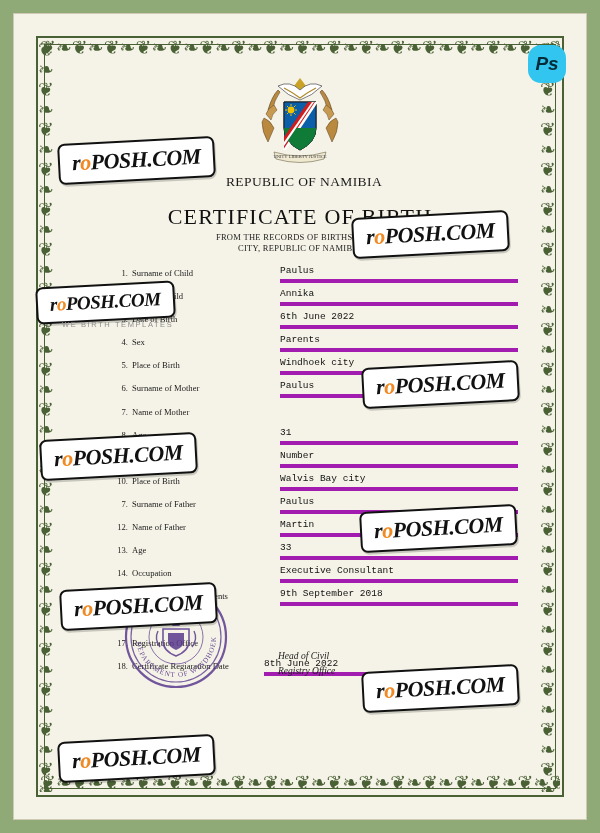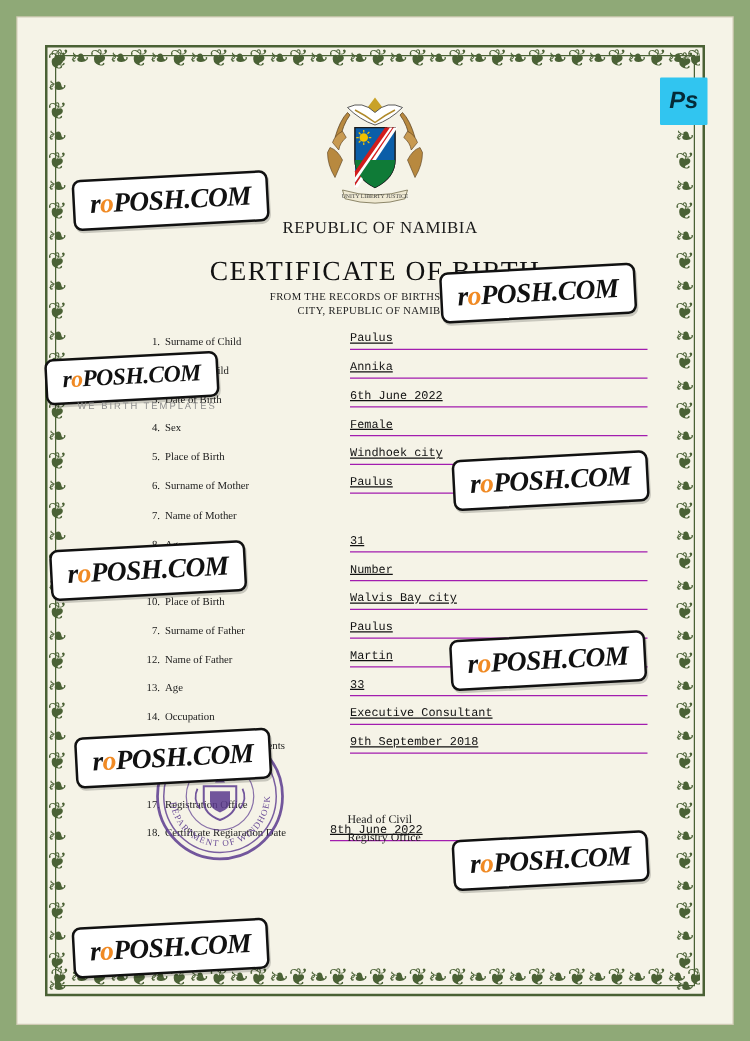--- a/index.html
+++ b/index.html
@@ -69,33 +69,32 @@
     position:absolute;left:42px;top:4px;width:150px;
     font-size:8.6px;color:#1b1b1b;
     font-family:Liberation Serif, serif;
   }
   .lbl .num{display:inline-block;width:18px;text-align:right;margin-right:4px;}
   .val{
     position:absolute;left:212px;right:14px;top:1px;
     font-family:"Liberation Mono", monospace;
     font-size:9.5px;color:#111;
     padding-bottom:3px;
-    border-bottom:1px solid #a21caf;
+    border-bottom:4px solid #a21caf;
     white-space:nowrap;
-    text-decoration:underline;
   }
   .val.wide{left:196px;}
 
   
   .seal{
     position:absolute;left:60px;bottom:78px;width:112px;height:112px;
   }
   .sign-block{
     position:absolute;right:42px;bottom:92px;width:220px;text-align:left;
-    font-size:9.5px;color:#1b1b1b;line-height:15px;
+    font-size:9.5px;color:#1b1b1b;line-height:15px;font-style:italic;
   }
   .sig-word{
     position:absolute;right:96px;bottom:86px;
     font-family:"Liberation Serif",serif;font-style:italic;font-size:17px;color:#2b2f6b;
     transform:rotate(-6deg);
   }
   .sig-caption{
     position:absolute;right:66px;bottom:74px;font-size:8.5px;color:#333;
   }
 
@@ -116,21 +115,21 @@
     box-shadow:1px 2px 0 rgba(0,0,0,.18);
   }
   .wm .o{color:#f08a24;}
   .wm-sub{
     position:absolute;
     font-family:"Liberation Sans", sans-serif;
     font-style:normal;font-weight:normal;
     font-size:7.5px;letter-spacing:1.6px;color:#8d8d8d;
   }
   .ps-badge{
-    position:absolute;right:34px;top:62px;width:38px;height:38px;border-radius:1px;
+    position:absolute;right:34px;top:45px;width:38px;height:38px;border-radius:13px;
     background:#31c5f0;color:#052b38;
     font-family:"Liberation Sans", sans-serif;
     font-weight:bold;font-style:italic;font-size:19px;
     display:flex;align-items:center;justify-content:center;
   }
 </style>
 </head>
 <body>
 
 <div class="page">
@@ -199,21 +198,21 @@
       <div class="row">
         <div class="lbl"><span class="num">2.</span><span>Name of Child</span></div>
         <div class="val">Annika</div>
       </div>
       <div class="row">
         <div class="lbl"><span class="num">3.</span><span>Date of Birth</span></div>
         <div class="val">6th June 2022</div>
       </div>
       <div class="row">
         <div class="lbl"><span class="num">4.</span><span>Sex</span></div>
-        <div class="val">Female</div>
+        <div class="val">Parents</div>
       </div>
       <div class="row">
         <div class="lbl"><span class="num">5.</span><span>Place of Birth</span></div>
         <div class="val">Windhoek city</div>
       </div>
       <div class="row">
         <div class="lbl"><span class="num">6.</span><span>Surname of Mother</span></div>
         <div class="val">Paulus</div>
       </div>
       <div class="row">

